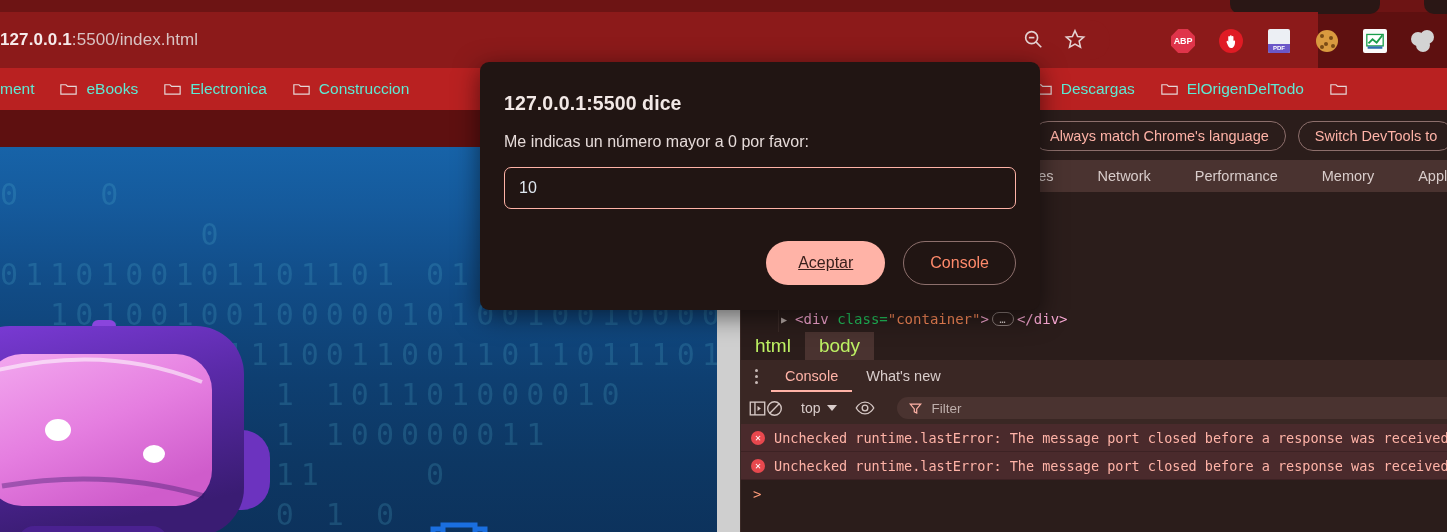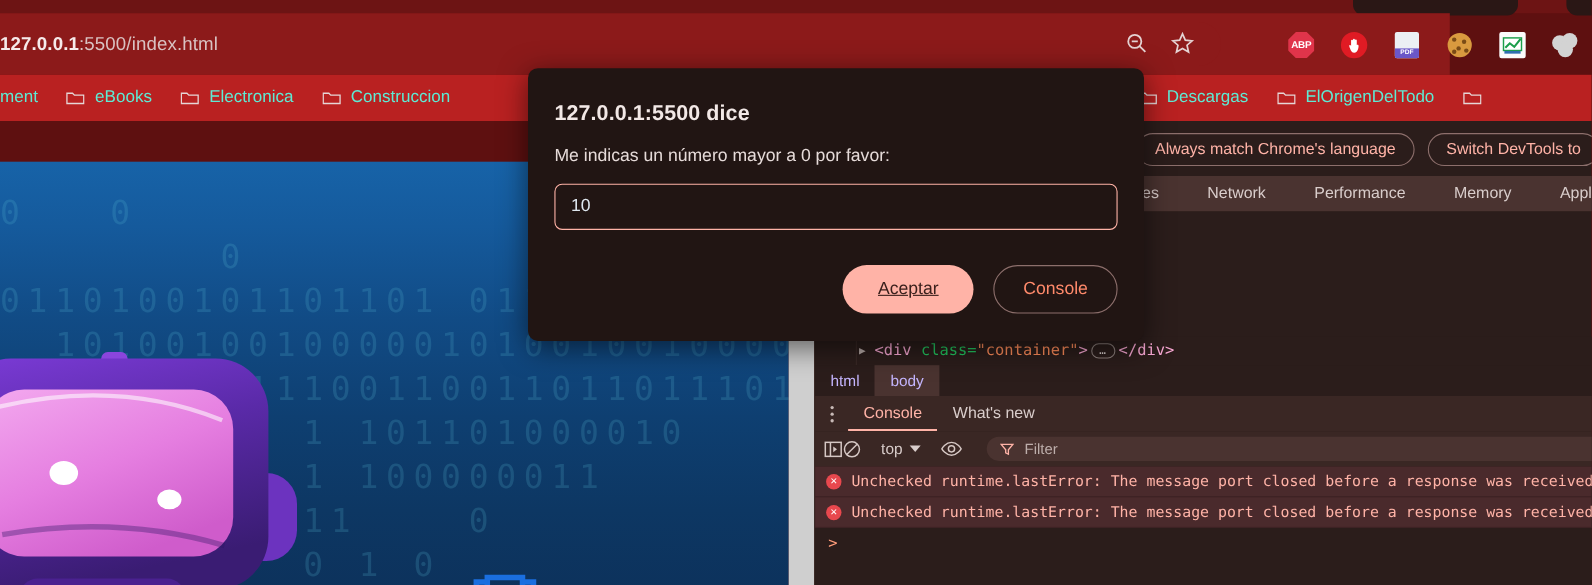--- a/index.html
+++ b/index.html
@@ -132,21 +132,21 @@
   .ellip {
     display:inline-flex; align-items:center; justify-content:center;
     width: 22px; height: 14px; border-radius: 7px; border: 1px solid #8d7f7c;
     color: #d8cfcd; font-size: 10px; margin: 0 3px; vertical-align: middle; letter-spacing:1px;
   }
 
   .crumbs {
     position: absolute; left: 0; top: 222px; width: 707px; height: 28px;
     background: #2b1d1b; display: flex; align-items: stretch;
   }
-  .crumb { font-size: 14px; color: #c4b5fd; padding: 0 14px; display: flex; align-items: center; }
+  .crumb { font-size: 19px; color: #bef264; padding: 0 14px; display: flex; align-items: center; }
   .crumb.active { background: #4a3330; }
 
   .console-tabs {
     position: absolute; left: 0; top: 250px; width: 707px; height: 32px;
     background: #3a2724; display: flex; align-items: center;
   }
   .kebab { width: 30px; display:flex; flex-direction:column; align-items:center; gap:3px; }
   .kebab i { width:3px; height:3px; background:#c7b9b6; border-radius:50%; }
   .ctab { font-size: 14.5px; color: #d9cdcb; padding: 0 14px; height: 32px; line-height: 32px; }
   .ctab.active { color: #ffb3a7; box-shadow: inset 0 -2px 0 #ffb3a7; }

